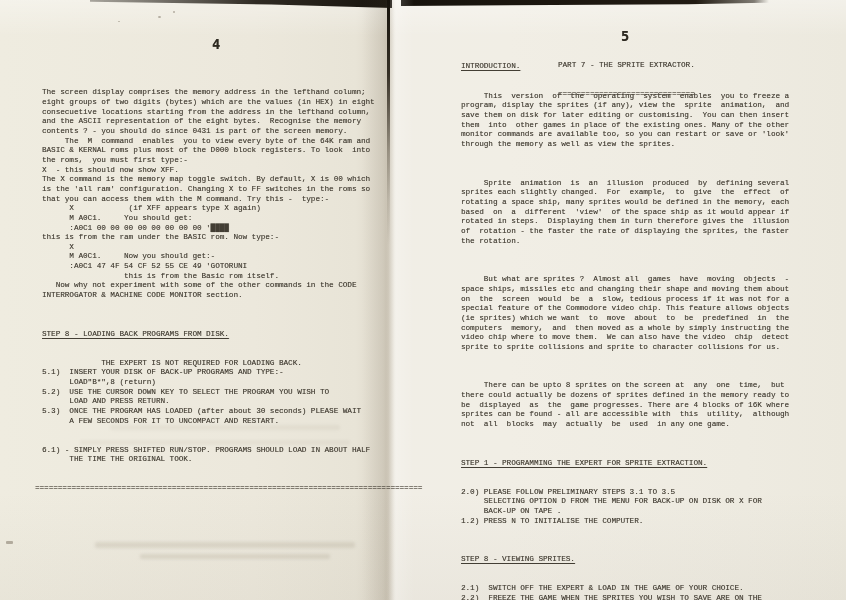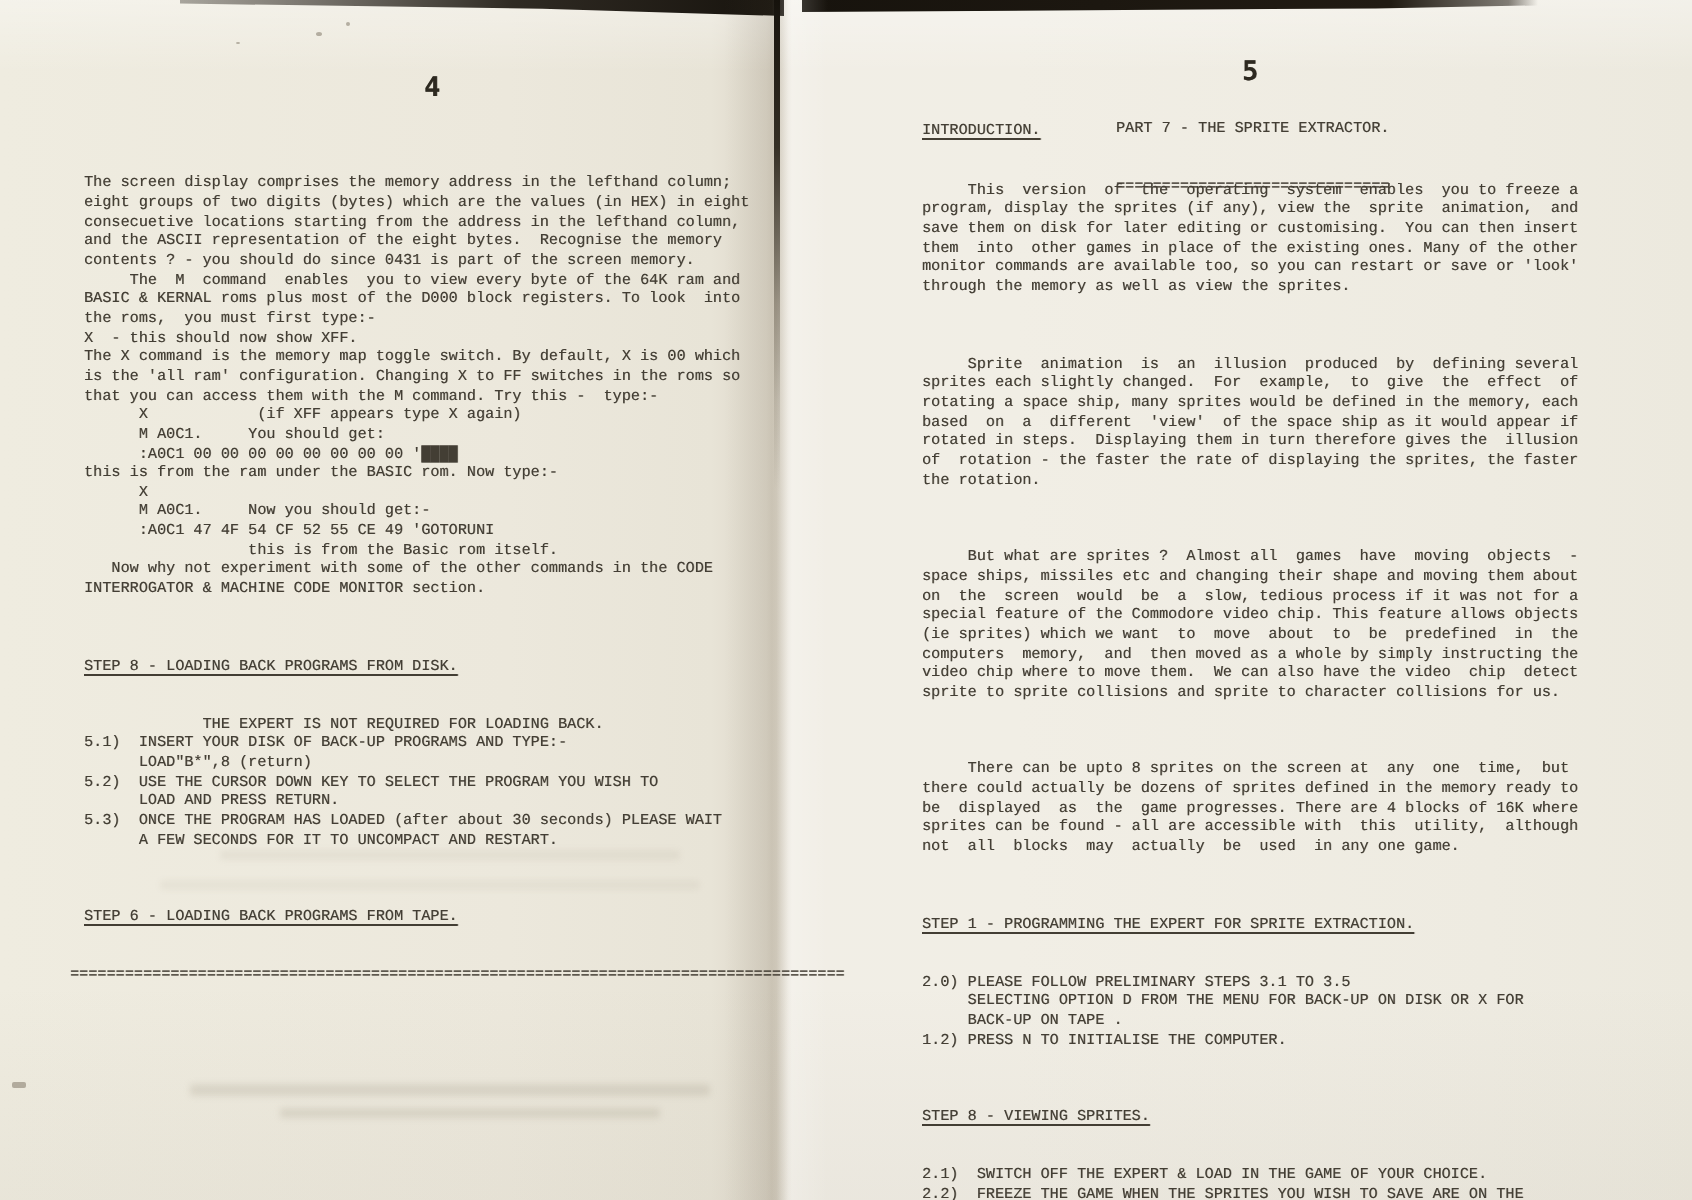--- a/index.html
+++ b/index.html
@@ -107,21 +107,22 @@
    Now why not experiment with some of the other commands in the CODE
 INTERROGATOR &amp; MACHINE CODE MONITOR section.</div>
   <div class="h mt">STEP 8 - LOADING BACK PROGRAMS FROM DISK.</div>
   <div>             THE EXPERT IS NOT REQUIRED FOR LOADING BACK.
 5.1)  INSERT YOUR DISK OF BACK-UP PROGRAMS AND TYPE:-
       LOAD"B*",8 (return)
 5.2)  USE THE CURSOR DOWN KEY TO SELECT THE PROGRAM YOU WISH TO
       LOAD AND PRESS RETURN.
 5.3)  ONCE THE PROGRAM HAS LOADED (after about 30 seconds) PLEASE WAIT
       A FEW SECONDS FOR IT TO UNCOMPACT AND RESTART.</div>
-  <div class="h mt">STEP 6 - LOADING BACK PROGRAMS FROM TAPE.</div>
+  <div>6.1) - SIMPLY PRESS SHIFTED RUN/STOP. PROGRAMS SHOULD LOAD IN ABOUT HALF
+      THE TIME THE ORIGINAL TOOK.</div>
   <div class="divider">=====================================================================================</div>
 </div>
 
 <div class="page-number" id="pg-right-num">5</div>
 
 <div class="right-title ink">
   <div>PART 7 - THE SPRITE EXTRACTOR.</div>
   <div>==============================</div>
 </div>
 

